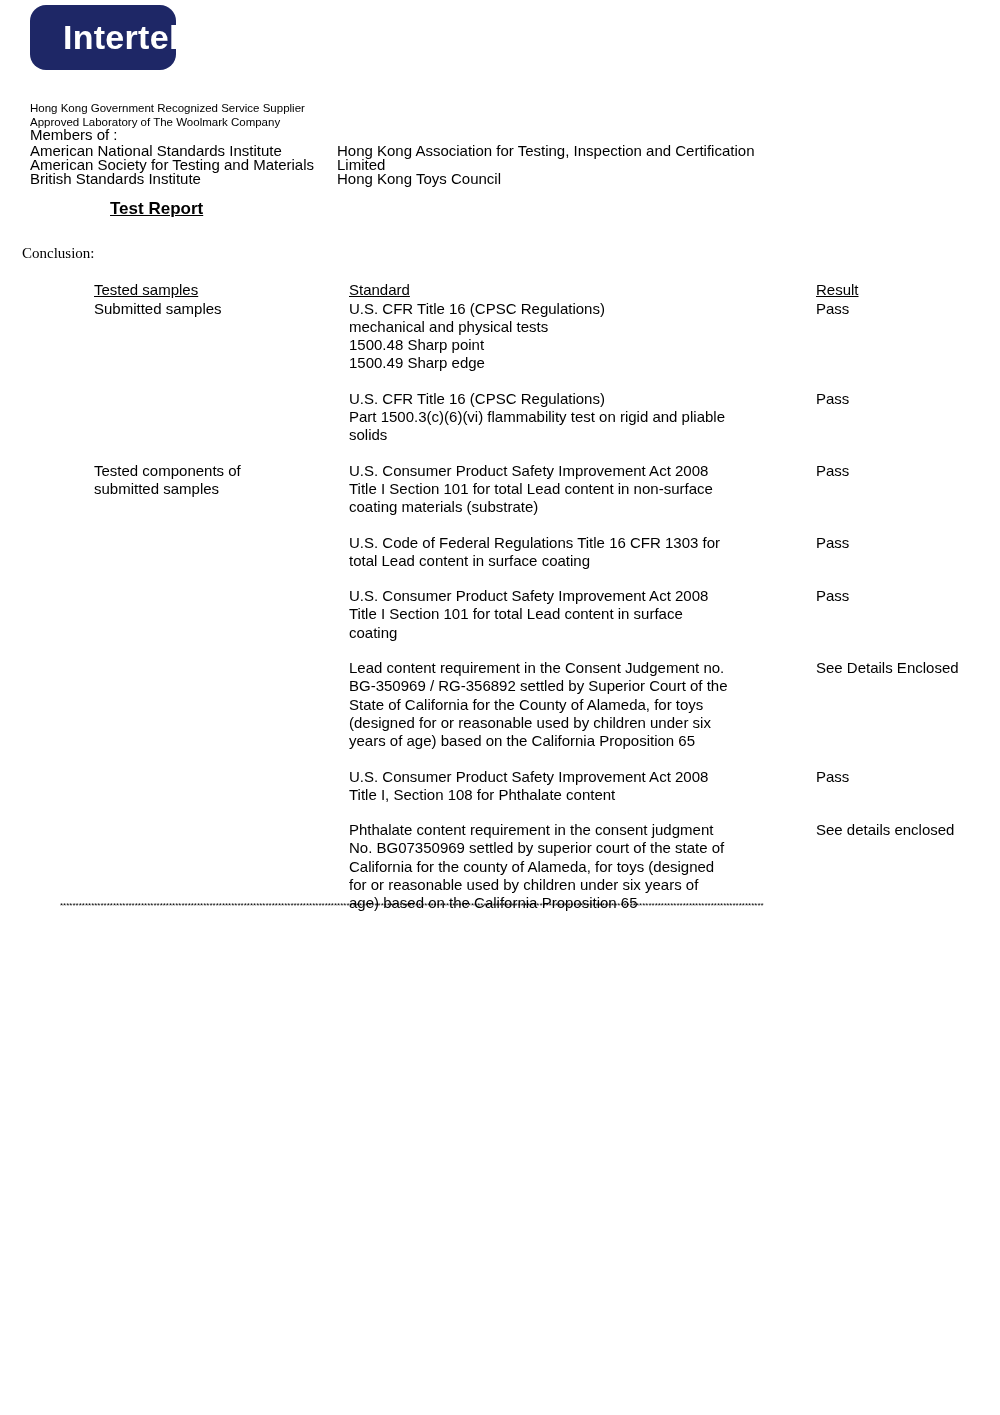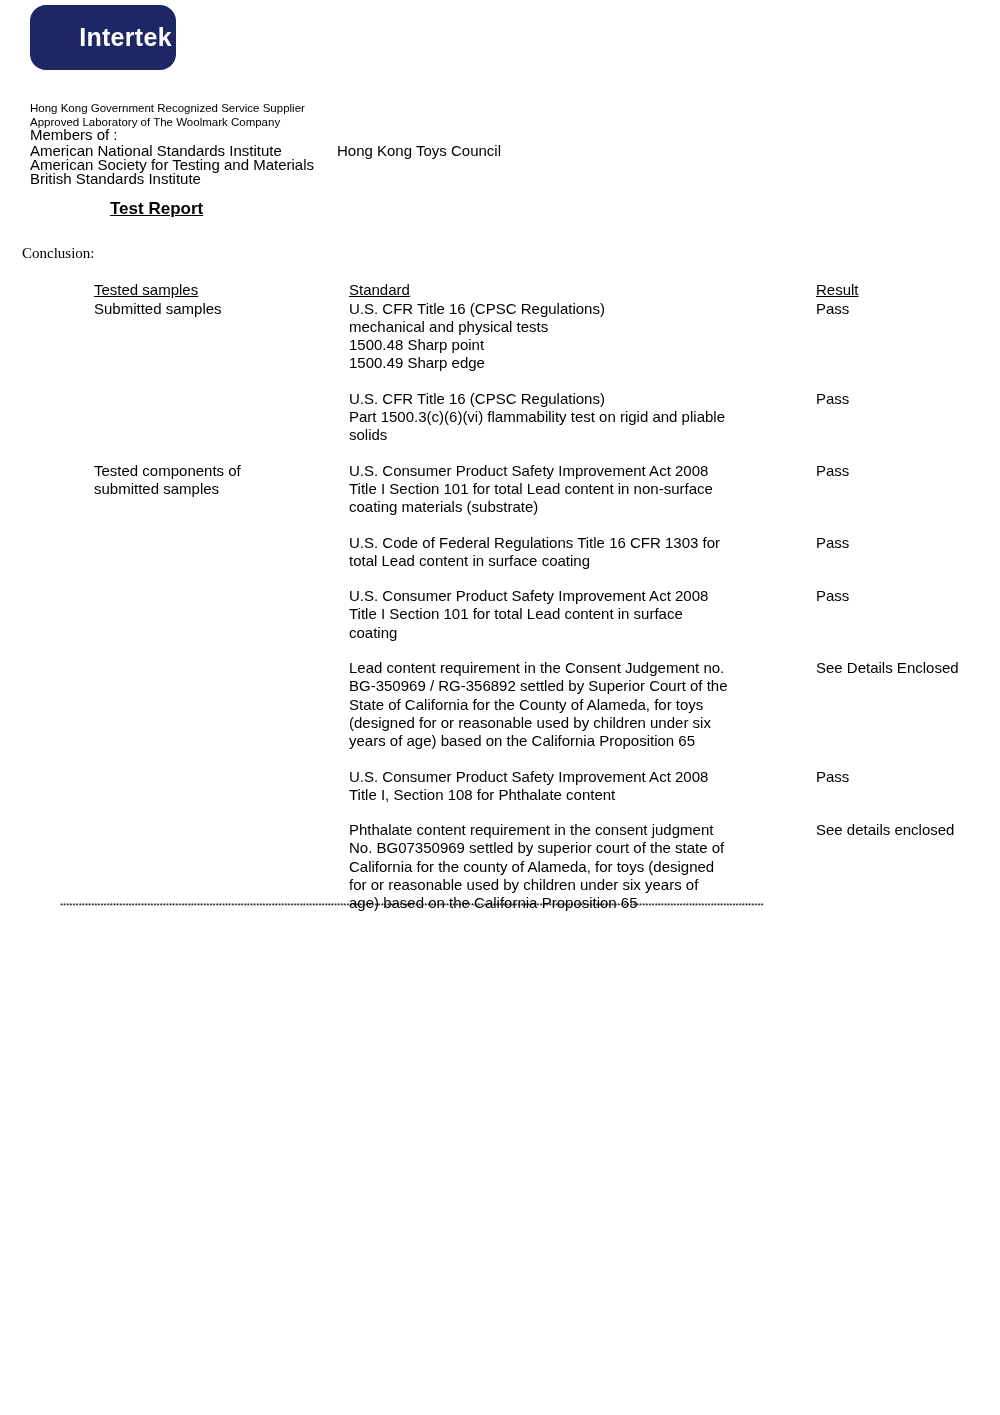--- a/index.html
+++ b/index.html
@@ -14,21 +14,21 @@
   .page { position:absolute; left:0; top:0; width:1000px; height:1415px; background:#fff; }
 
   .logo {
     position:absolute; left:30px; top:5px;
     width:146px; height:65px;
     background:#1e2766;
     border-radius:16px;
     display:flex; align-items:center; justify-content:center;
   }
   .logo span {
-    color:#fff; font-size:25px; font-weight:bold; letter-spacing:0.3px;
+    color:#fff; font-size:34px; font-weight:bold; letter-spacing:0.3px;
     font-family:"Liberation Sans", sans-serif;
     margin-left:45px;
   }
 
   .supplier {
     position:absolute; left:30px; top:101px;
     font-size:11.5px; line-height:14px; font-weight:bold;
   }
   .supplier div { font-weight:normal; }
 
@@ -88,20 +88,21 @@
 
   <div class="members">
     <div class="members-label">Members of :</div>
     <div class="members-cols">
       <div class="members-col left">
         <div class="m-item">American National Standards Institute</div>
         <div class="m-item">American Society for Testing and Materials</div>
         <div class="m-item">British Standards Institute</div>
       </div>
       <div class="members-col right">
+        <div class="m-item">Hong Kong Association for Testing, Inspection and Certification Limited</div>
         <div class="m-item">Hong Kong Toys Council</div>
       </div>
     </div>
   </div>
 
   <div class="title">Test Report</div>
 
   <div class="conclusion-label">Conclusion:</div>
 
   <div class="table">

